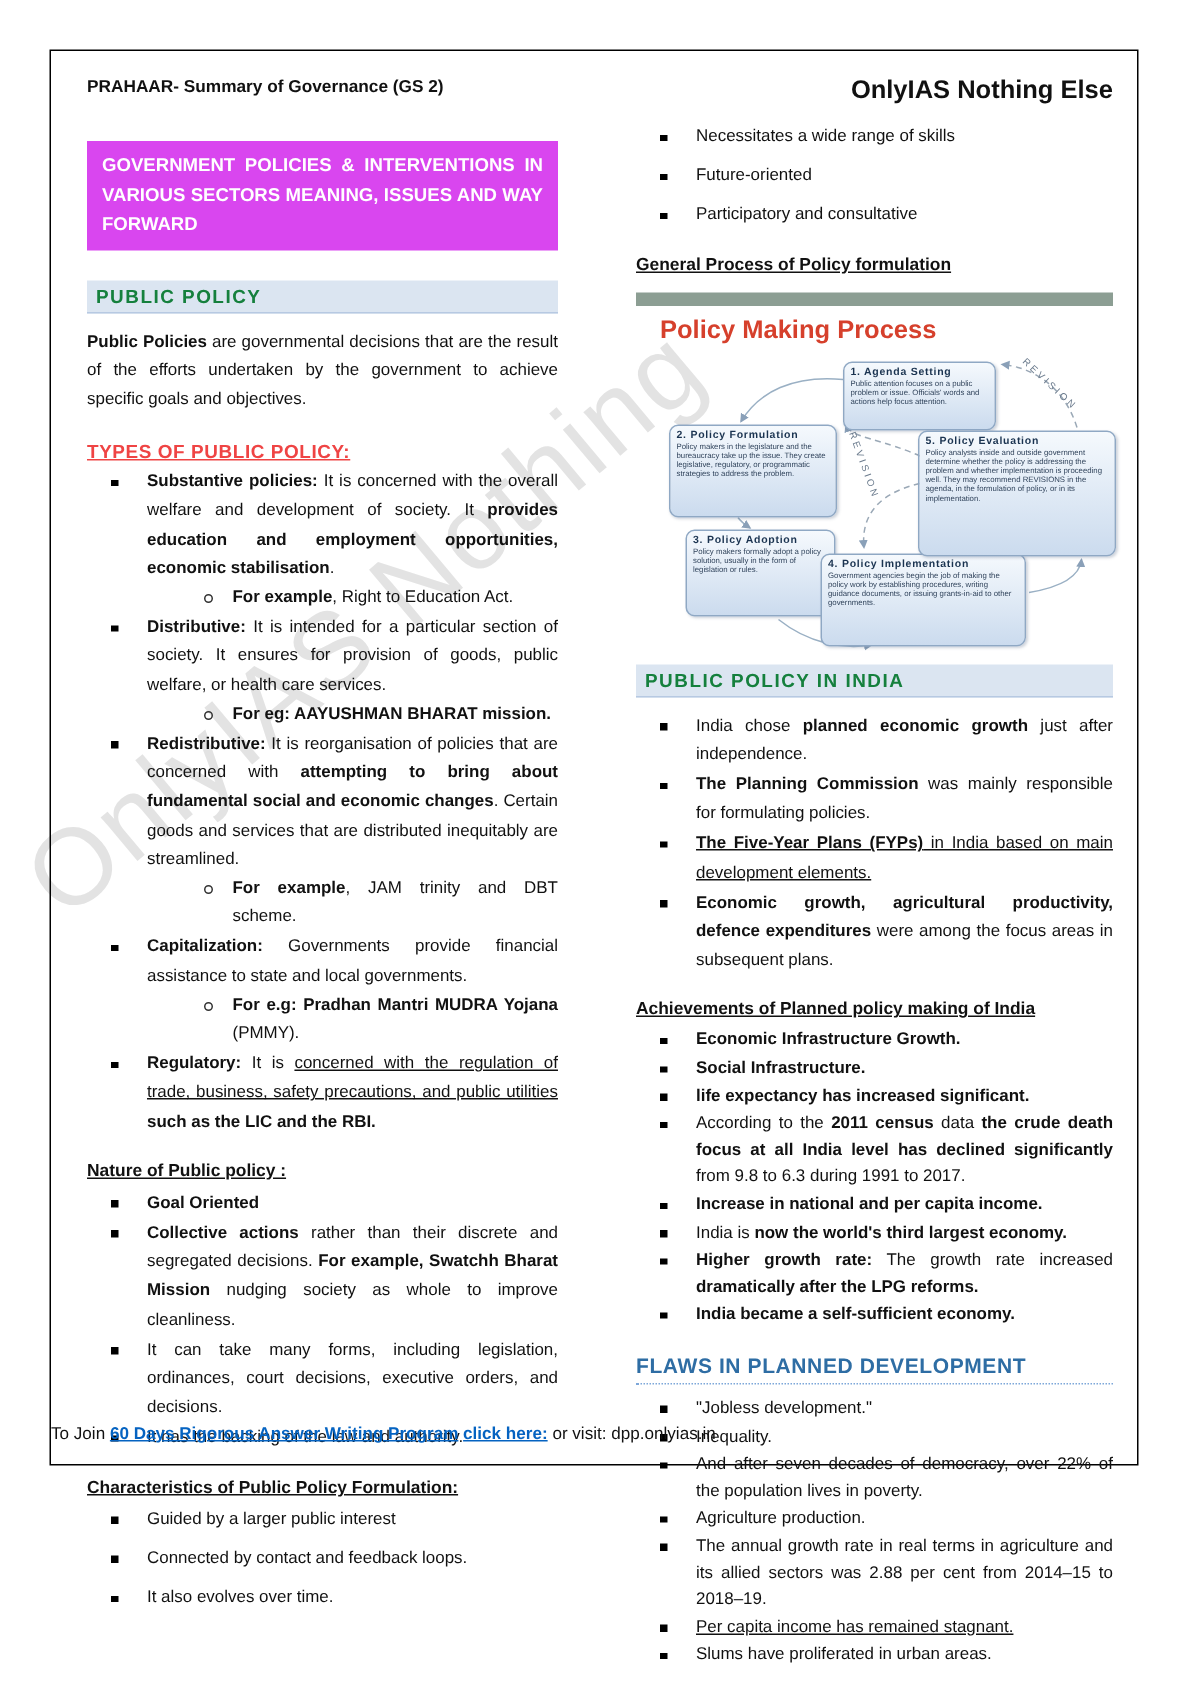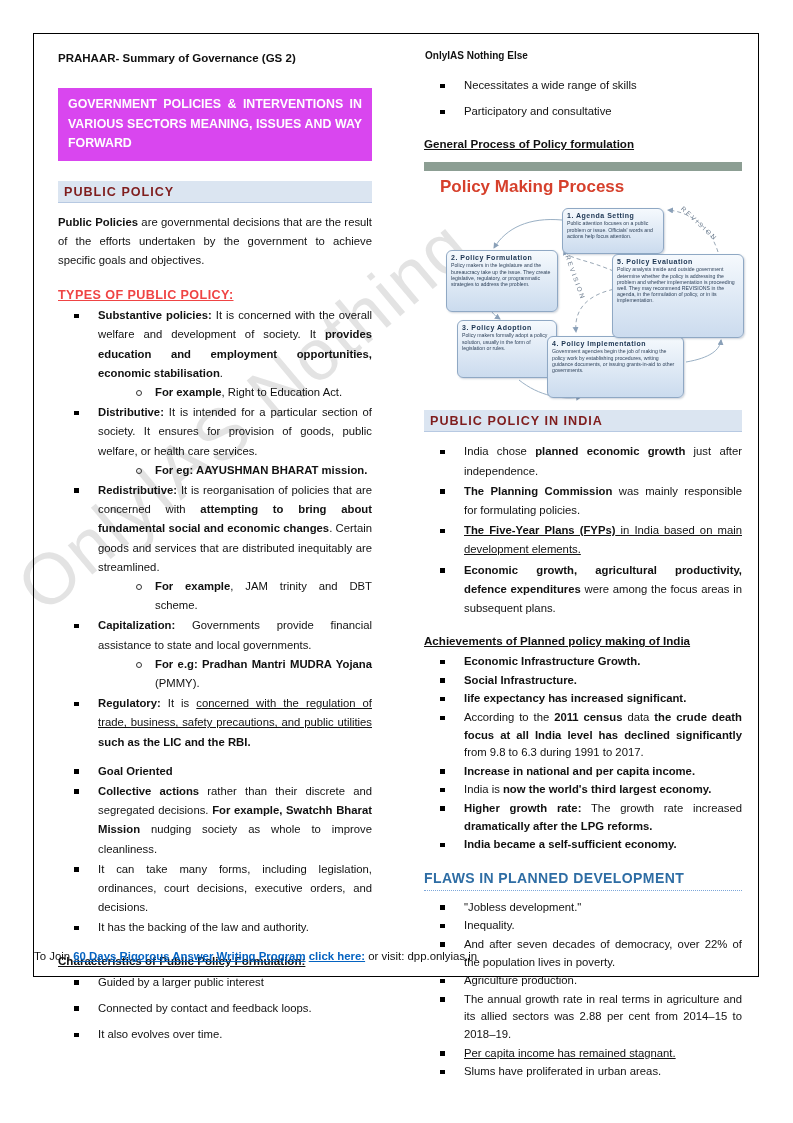--- a/index.html
+++ b/index.html
@@ -6,28 +6,28 @@
   .page{position:relative;width:793px;height:1123px;background:#fff;overflow:hidden;
         font-family:"Liberation Sans",sans-serif;color:#111;}
   .watermark{position:absolute;left:28px;top:555px;z-index:0;white-space:nowrap;
         font-size:72px;letter-spacing:2px;color:#a9a9a9;opacity:.32;
         transform:rotate(-40deg);transform-origin:0 50%;pointer-events:none;}
   .frame{position:absolute;left:33px;top:33px;width:726px;height:944px;
         border:1.6px solid #000;box-sizing:border-box;z-index:1;}
   .content{position:absolute;left:0;top:0;right:0;bottom:0;padding:16px 16px 0 24px;box-sizing:border-box;}
   .header-row{display:flex;margin-bottom:10px;}
   .header-left{width:316px;font-size:11.5px;font-weight:bold;padding-top:2px;}
-  .header-right{width:318px;margin-left:52px;font-size:10px;font-weight:bold;text-align:left;}
+  .header-right{width:318px;margin-left:52px;font-size:17px;font-weight:bold;text-align:right;}
   .columns{display:flex;}
   .col-left{width:316px;}
   .col-right{width:318px;margin-left:52px;}
   .title-box{background:#d946ef;color:#fff;font-weight:bold;font-size:12.4px;line-height:19.5px;
         padding:7px 10px;text-align:justify;margin:14px 0 20px 0;}
   .h-band{background:#DBE5F1;border-bottom:1.5px solid #b7c9e2;font-weight:bold;font-size:12.6px;
-        letter-spacing:1px;padding:4px 8px 3px 6px;margin:6px 0 10px 0;color:#7f1d1d;}
+        letter-spacing:1px;padding:4px 8px 3px 6px;margin:6px 0 10px 0;color:#15803d;}
   .para{font-size:11.3px;line-height:19.2px;text-align:justify;margin:0 0 16px 0;}
   .h-blue{color:#ef4444;font-weight:bold;font-size:12.6px;letter-spacing:.4px;
         text-decoration:underline;margin:18px 0 4px 0;}
   .h-ul{font-weight:bold;font-size:11.6px;text-decoration:underline;margin:16px 0 6px 0;}
   .h-flaws{color:#2E6DA4;font-weight:bold;font-size:14px;letter-spacing:.4px;
         border-bottom:1.6px dotted #7da7d9;padding-bottom:4px;margin:16px 0 8px 0;}
   ul.list{list-style:none;margin:4px 0 10px 0;padding:0;font-size:11.3px;line-height:19.2px;}
   ul.list>li{position:relative;padding-left:40px;text-align:justify;margin-bottom:1px;}
   ul.list>li::before{content:"";position:absolute;left:16px;top:7.5px;width:4.5px;height:4.5px;background:#000;}
   ul.list.tight{line-height:17.6px;}
@@ -87,37 +87,39 @@
                   <li><span class="b">For eg: AAYUSHMAN BHARAT mission.</span></li>
                 </ul></li>
               <li><span class="b">Redistributive:</span><span> It is reorganisation of policies that are concerned with </span><span class="b">attempting to bring about fundamental social and economic changes</span><span>. Certain goods and services that are distributed inequitably are streamlined.</span><ul class="sublist">
                   <li><span class="b">For example</span><span>, JAM trinity and DBT scheme.</span></li>
                 </ul></li>
               <li><span class="b">Capitalization:</span><span> Governments provide financial assistance to state and local governments.</span><ul class="sublist">
                   <li><span class="b">For e.g: Pradhan Mantri MUDRA Yojana</span><span> (PMMY).</span></li>
                 </ul></li>
               <li><span class="b">Regulatory:</span><span> It is </span><span class="u">concerned with the regulation of trade, business, safety precautions, and public utilities</span><span class="b"> such as the LIC and the RBI.</span></li>
             </ul>
+          <div class="h-ul">Nature of Public policy :</div>
           <ul class="list">
               <li><span class="b">Goal Oriented</span></li>
               <li><span class="b">Collective actions</span><span> rather than their discrete and segregated decisions. </span><span class="b">For example, Swatchh Bharat Mission</span><span> nudging society as whole to improve cleanliness.</span></li>
               <li><span>It can take many forms, including legislation, ordinances, court decisions, executive orders, and decisions.</span></li>
               <li><span>It has the backing of the law and authority.</span></li>
             </ul>
           <div class="h-ul">Characteristics of Public Policy Formulation:</div>
           <ul class="list sp">
               <li><span>Guided by a larger public interest</span></li>
               <li><span>Connected by contact and feedback loops.</span></li>
               <li><span>It also evolves over time.</span></li>
             </ul>
         </div>
 
         <div class="col-right">
           <ul class="list sp" style="margin-top:2px;">
               <li><span>Necessitates a wide range of skills</span></li>
+              <li><span>Future-oriented</span></li>
               <li><span>Participatory and consultative</span></li>
             </ul>
           <div class="h-ul">General Process of Policy formulation</div>
 
           <div class="diagram">
             <div class="diagram-bar"></div>
             <div class="diagram-title">Policy Making Process</div>
             <svg class="diagram-arrows" viewBox="0 0 318 240">
               <defs>
                 <marker id="ah" markerWidth="7" markerHeight="7" refX="5" refY="3" orient="auto">

